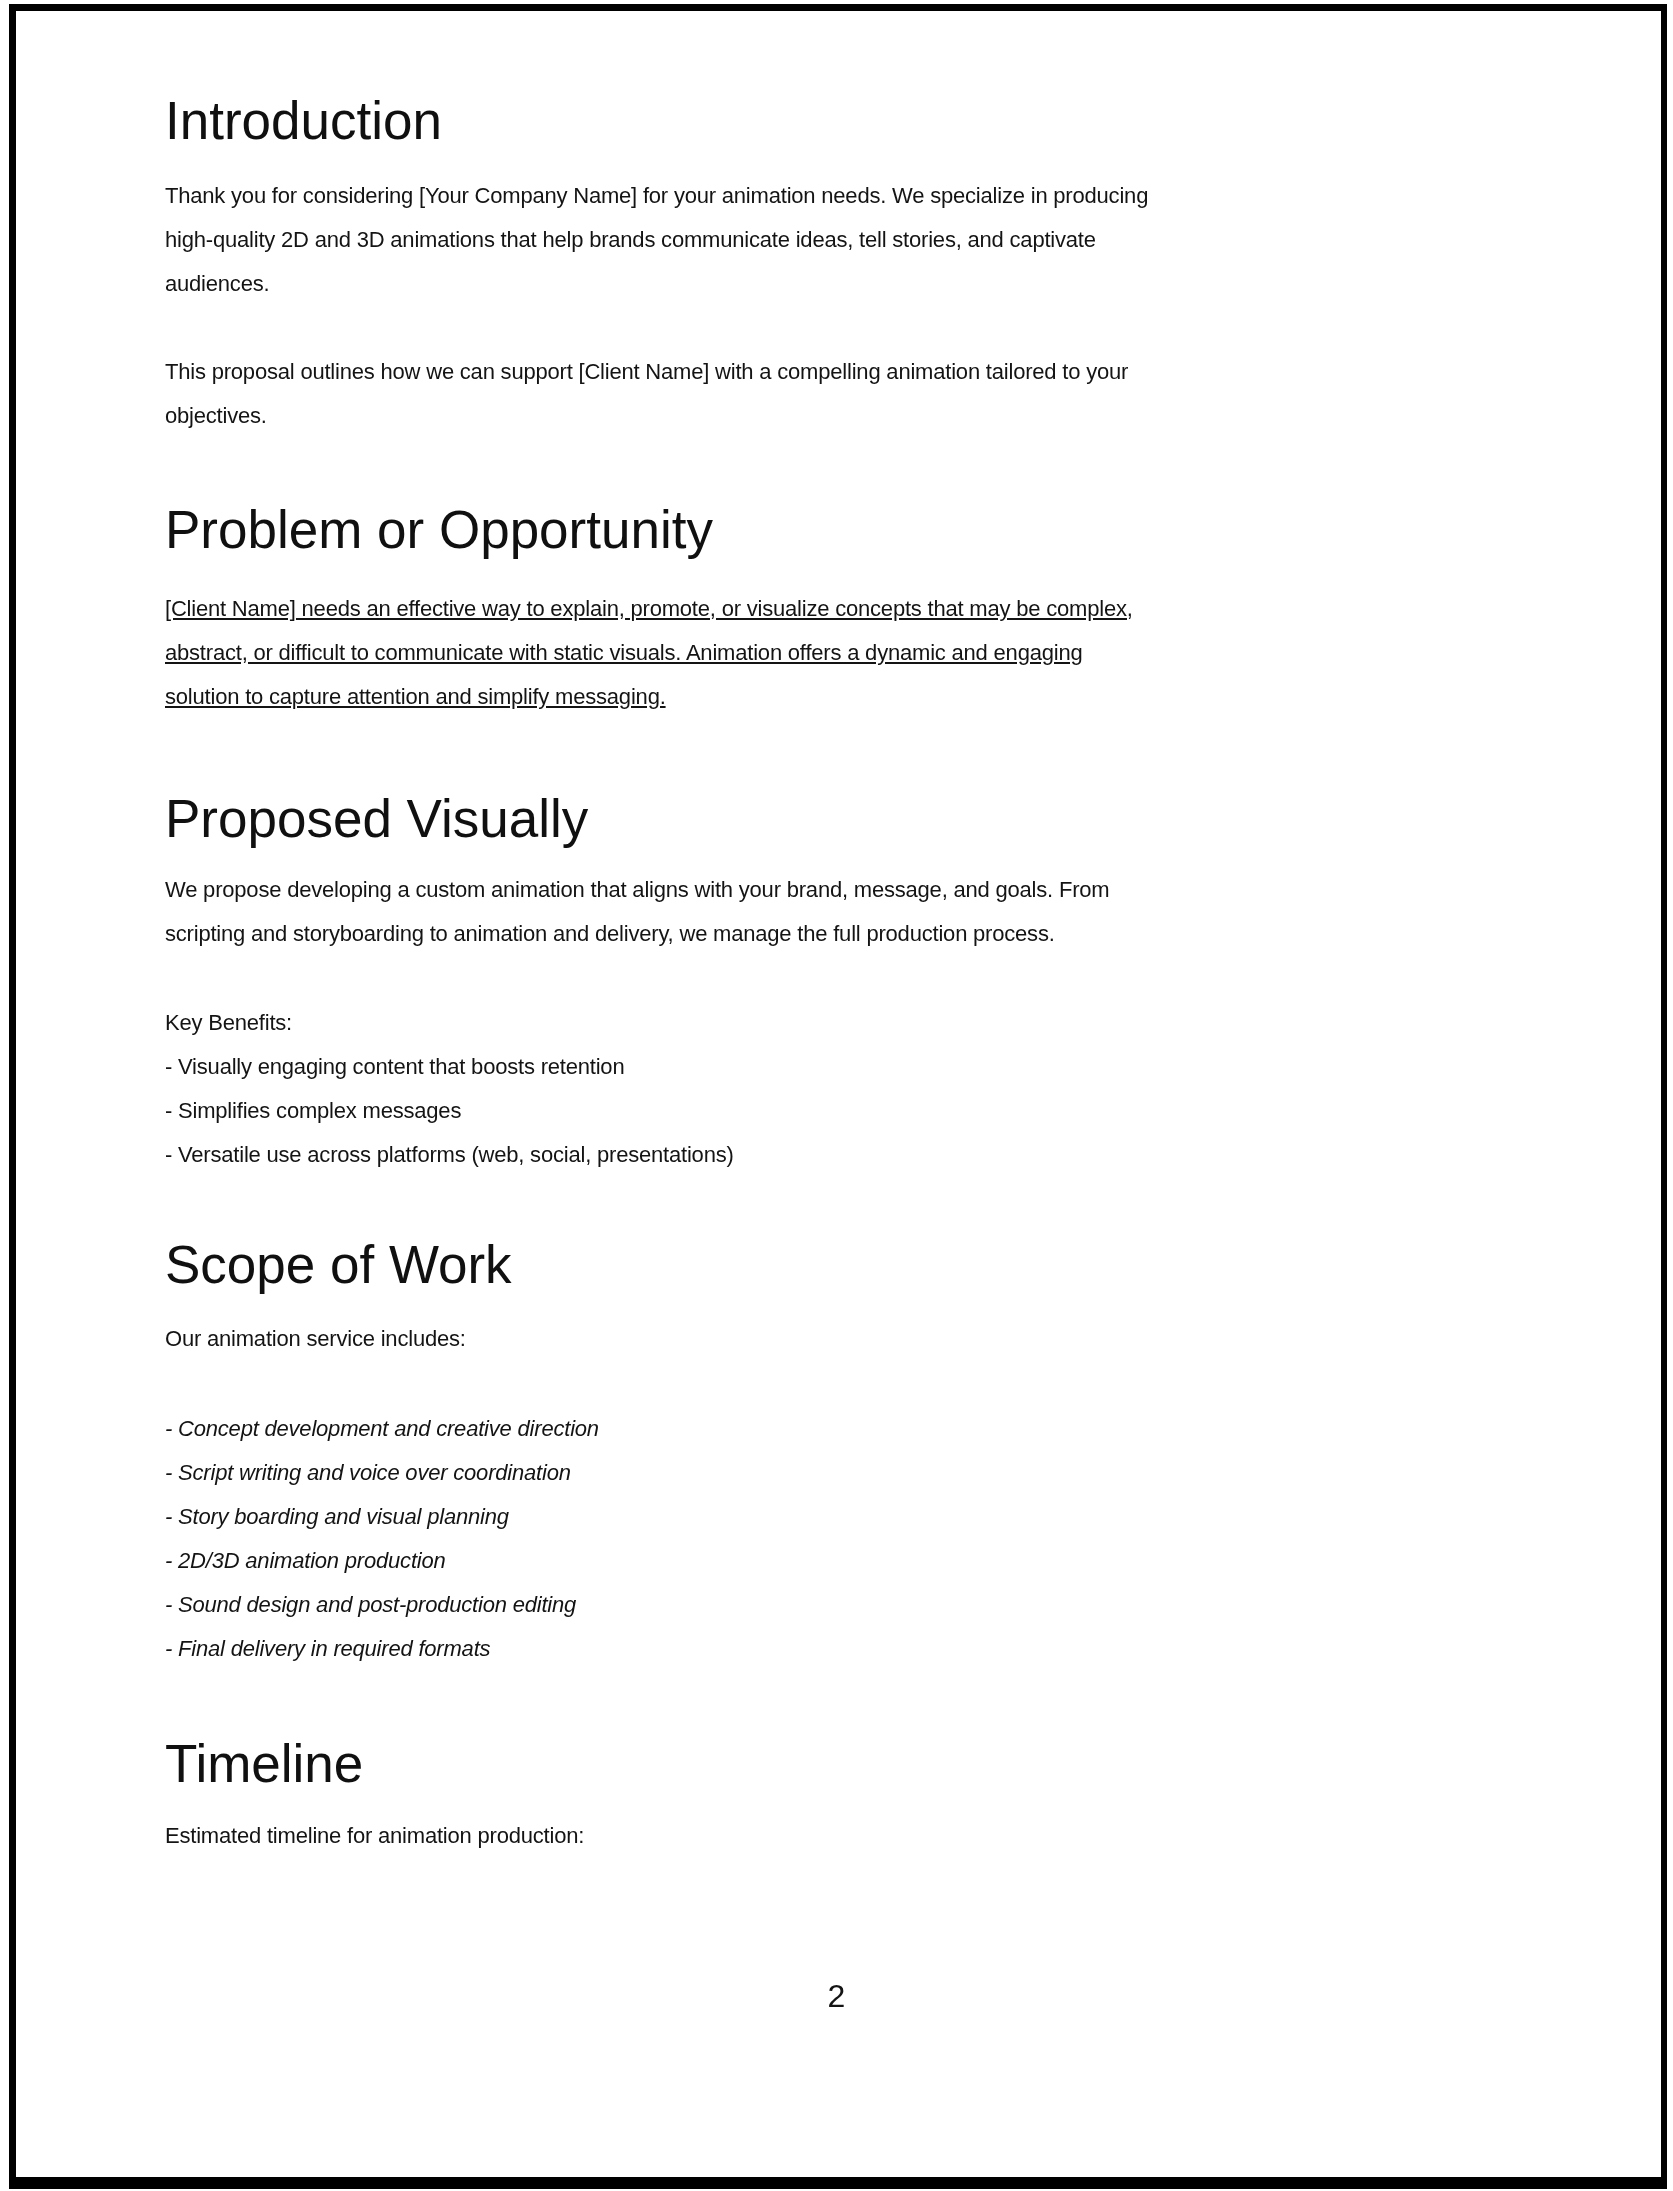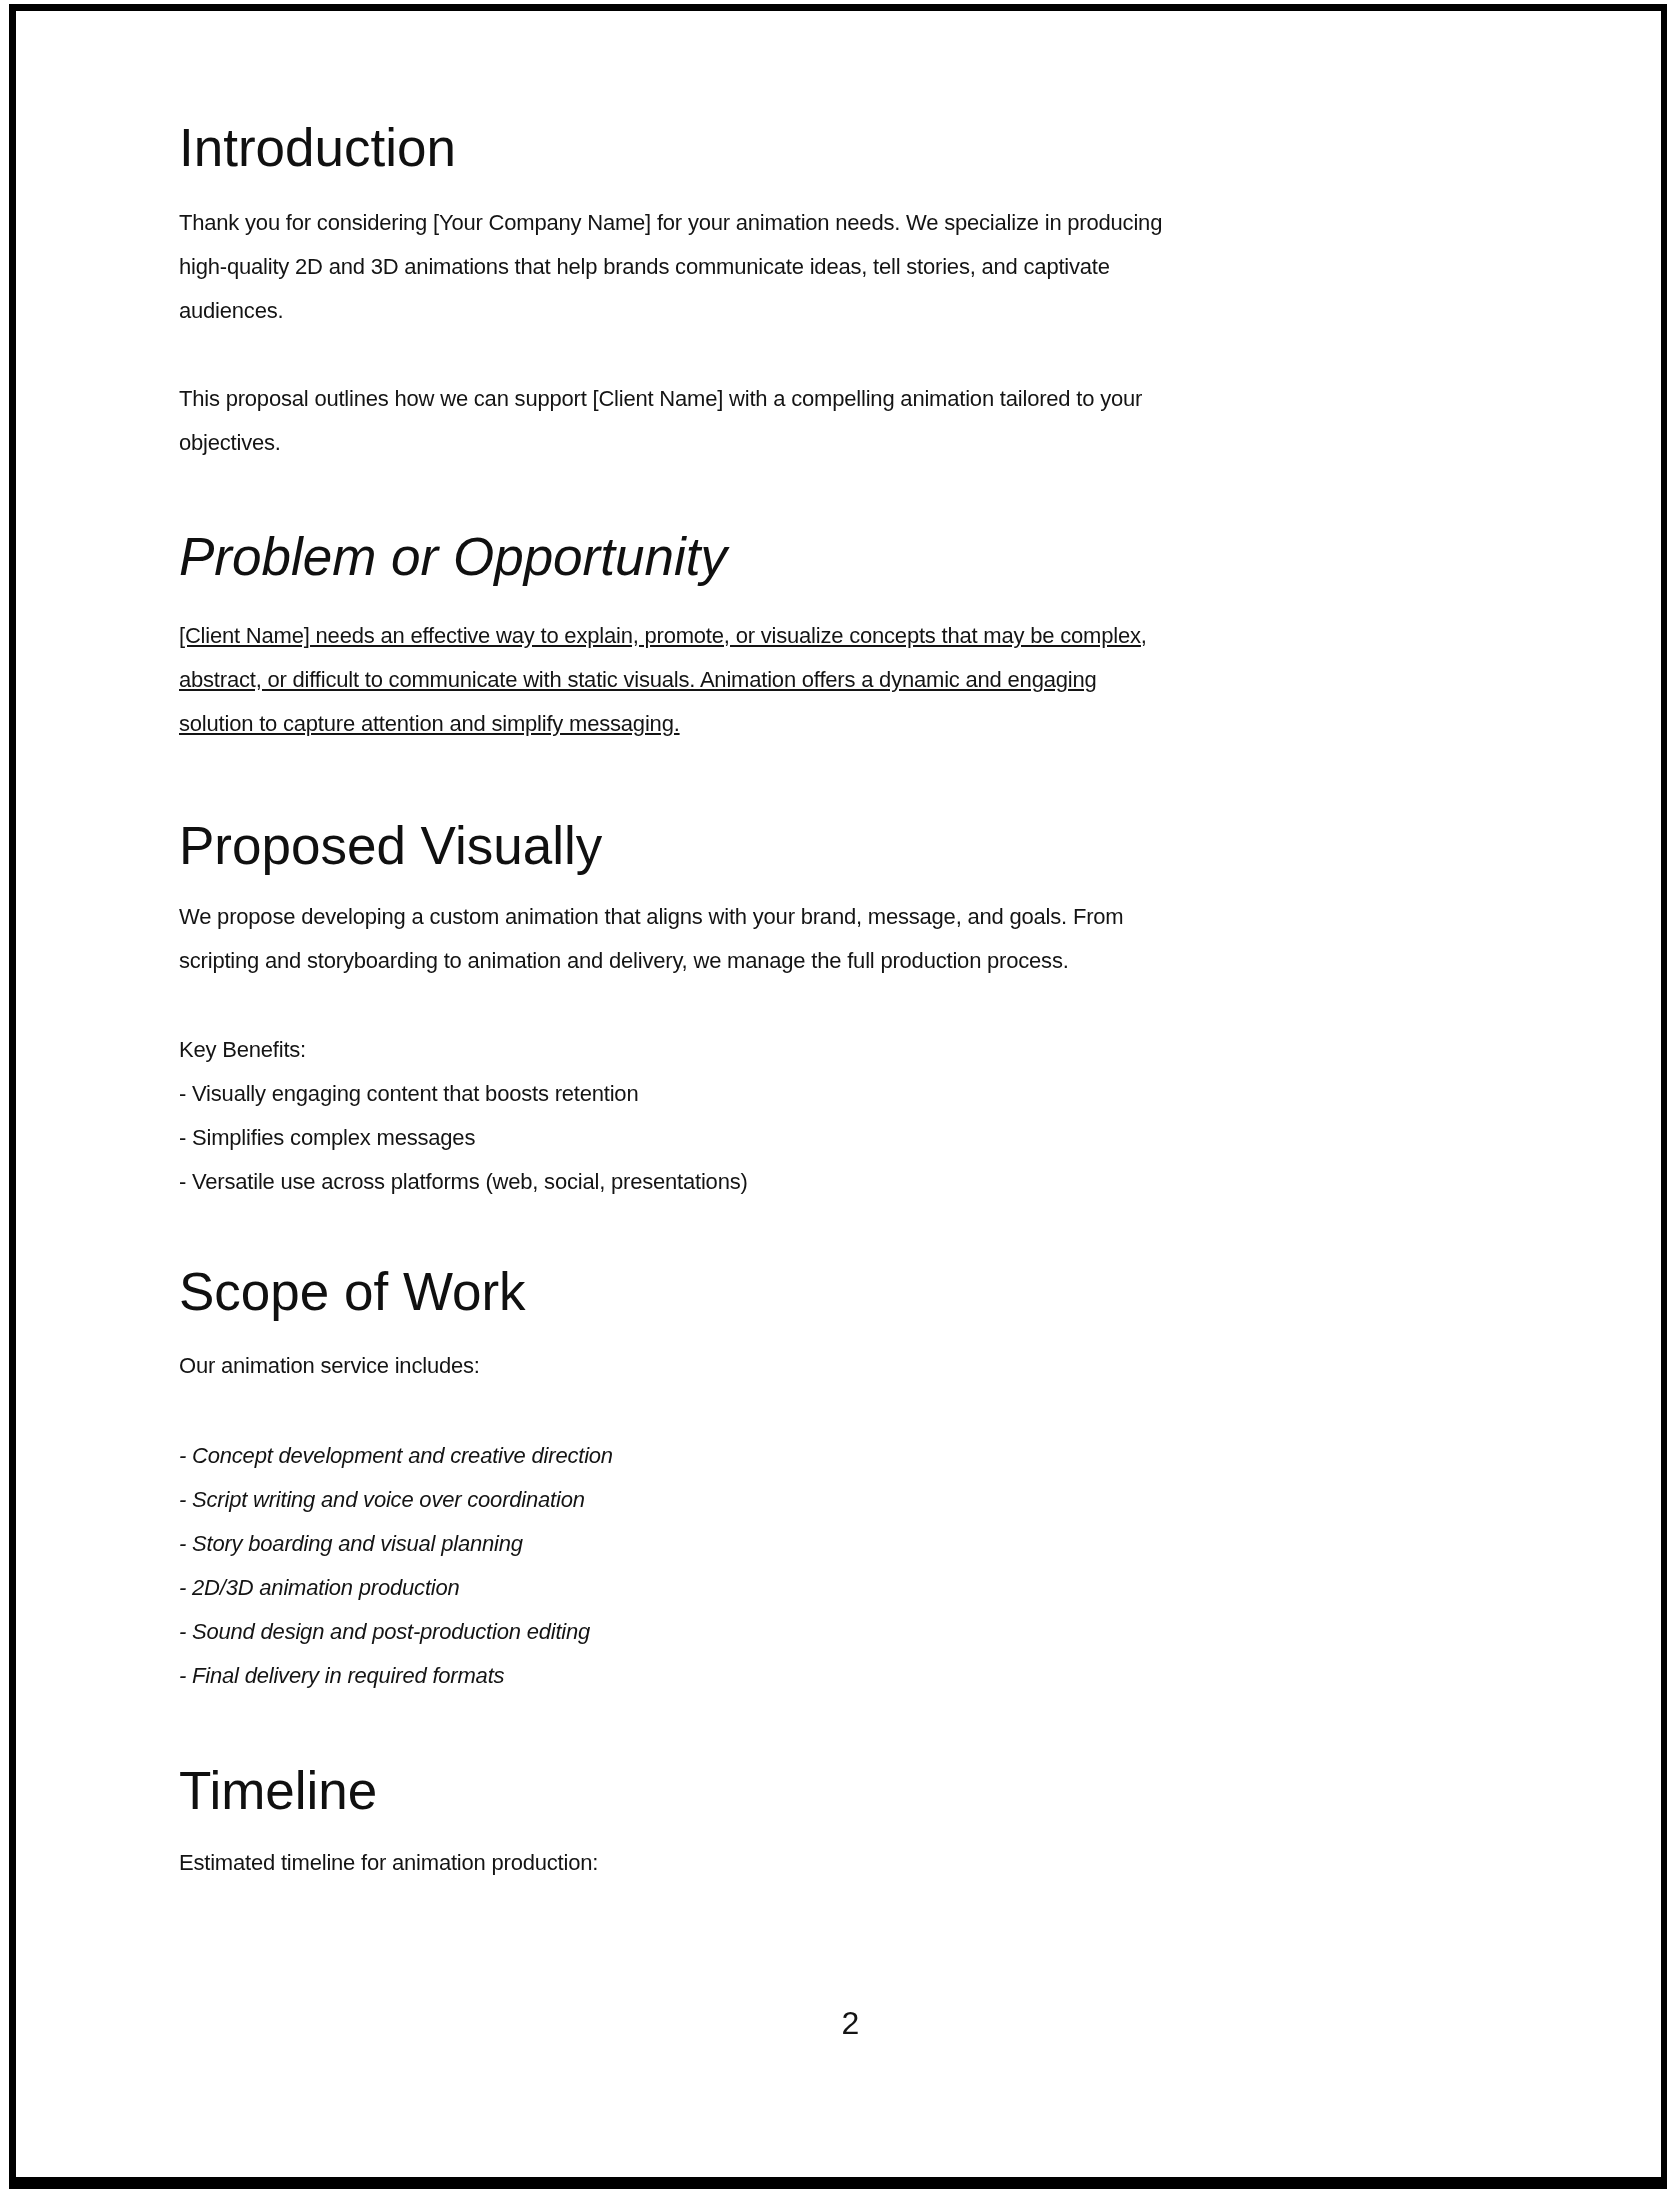--- a/index.html
+++ b/index.html
@@ -22,42 +22,42 @@
     left: 8.8px;
     right: 6.1px;
     bottom: 1.8px;
     border-style: solid;
     border-color: #000000;
     border-width: 7px 6.1px 12.3px 7px;
     pointer-events: none;
   }
   .content {
     position: absolute;
-    left: 179px;
+    left: 165px;
     top: 0;
     width: 1343px;
-    padding-top: 116px;
+    padding-top: 89px;
   }
   .content h1 {
     font-size: 53px;
     line-height: 63px;
     font-weight: 400;
     margin: 0;
     color: #101010;
     letter-spacing: 0px;
   }
   .content p {
     font-size: 22px;
     line-height: 44px;
     margin: 0;
     white-space: pre-line;
     letter-spacing: -0.2px;
     color: #141414;
   }
-  .h-problem  { margin-top: 60px !important; font-style: italic; }
+  .h-problem  { margin-top: 60px !important; }
   .h-solution { margin-top: 68px !important; }
   .h-scope    { margin-top: 56px !important; }
   .h-timeline { margin-top: 61px !important; }
   .p-intro-1    { margin-top: 22px !important; }
   .p-intro-2    { margin-top: 44px !important; }
   .p-problem-1  { margin-top: 25.5px !important; text-decoration: underline; }
   .p-solution-1 { margin-top: 18.4px !important; }
   .p-benefits   { margin-top: 45px !important; }
   .p-scope-1    { margin-top: 21px !important; }
   .p-scope-list { margin-top: 46px !important; font-style: italic; }

